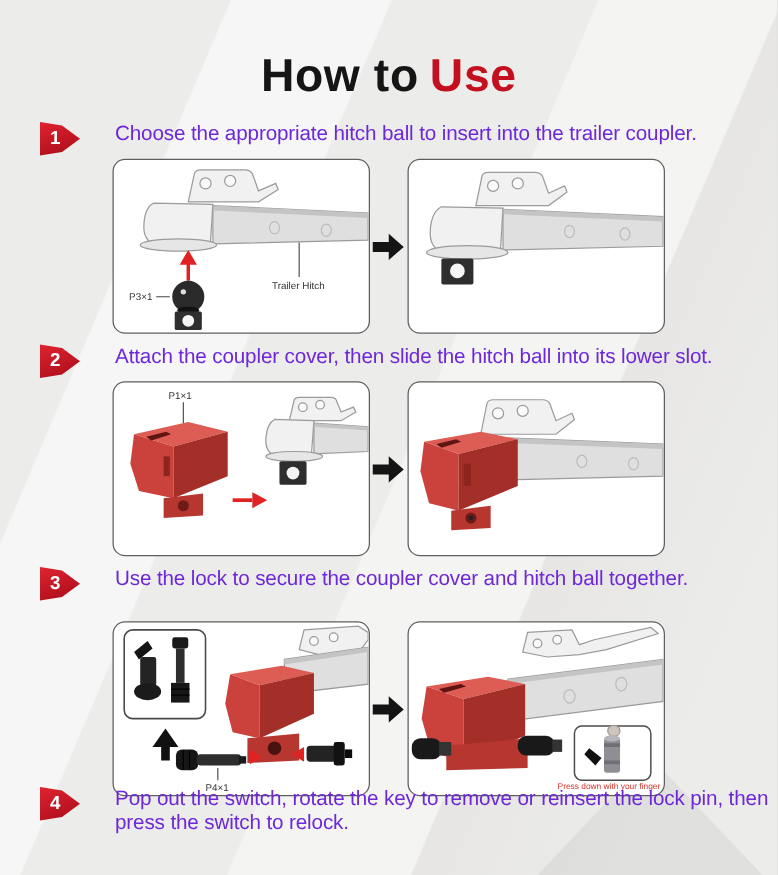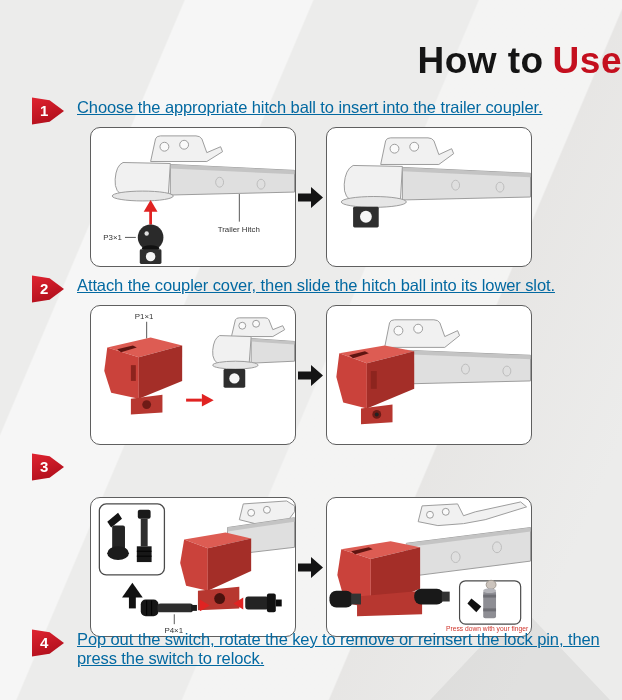--- a/index.html
+++ b/index.html
@@ -4,30 +4,30 @@
 <style>
   html,body{margin:0;padding:0;background:#dcdcdc;}
   .page{position:relative;width:622px;height:700px;background:#ececeb;overflow:hidden;
         font-family:"Liberation Sans",sans-serif;}
   .page::before{content:"";position:absolute;inset:0;pointer-events:none;background:
     linear-gradient(113deg, rgba(255,255,255,0) 20%, rgba(255,255,255,.55) 20.2%, rgba(255,255,255,.55) 34%, rgba(255,255,255,0) 34.2%),
     linear-gradient(113deg, rgba(255,255,255,0) 52%, rgba(255,255,255,.42) 52.2%, rgba(255,255,255,.42) 68%, rgba(226,224,222,.5) 68.2%, rgba(226,224,222,0) 88%);}
   .bg-triangle{position:absolute;left:430px;bottom:0;width:180px;height:95px;
     background:rgba(0,0,0,.05);clip-path:polygon(50% 0,100% 100%,0 100%);}
 
-  .title{position:absolute;top:40px;left:0;width:100%;margin:0;text-align:right;
+  .title{position:absolute;top:40px;left:0;width:100%;margin:0;text-align:center;
          font-size:37px;font-weight:bold;color:#151515;letter-spacing:.5px;}
   .title-accent{color:#c40f1e;margin-left:.24em;}
 
   .step{position:absolute;left:32px;display:flex;align-items:flex-start;gap:11px;}
   .badge{width:32px;height:28px;flex:none;color:#fff;font-weight:bold;font-size:15px;
          line-height:28px;padding-left:8px;box-sizing:border-box;
          background:linear-gradient(160deg,#e02431,#a80b18);
          clip-path:polygon(0 2%,55% 12%,100% 50%,55% 88%,0 98%);}
-  .step-text{margin:1px 0 0 2px;font-size:16.5px;color:#0369a1;line-height:1.16;letter-spacing:-.1px;text-decoration:underline;}
+  .step-text{margin:1px 0 0 17px;font-size:16.5px;color:#6d28d9;line-height:1.16;letter-spacing:-.1px;}
   .step-text.wrap{width:540px;}
 
   .panel-row{position:absolute;left:90px;width:442px;display:flex;align-items:center;}
   .panel{width:206px;height:140px;background:#fff;border:1.6px solid #5f5f5f;border-radius:10px;
          box-sizing:border-box;overflow:hidden;flex:none;}
   .panel svg{display:block;width:100%;height:100%;}
   .row-arrow{flex:1;display:flex;justify-content:center;align-items:center;}
 
   
   .m{fill:#f1f1f1;stroke:#9b9b9b;stroke-width:1;}
@@ -155,20 +155,21 @@
         <rect class="redd" x="44" y="66" width="6" height="18"></rect>
         <polygon fill="#b73730" points="34,104 66,100 66,118 34,120"></polygon>
         <circle cx="50" cy="110" r="4.5" fill="#6e1b16"></circle>
         <circle cx="50" cy="110" r="2" fill="#222"></circle>
       </svg>
     </div>
   </div>
 
   <div class="step" style="top:453px">
     <div class="badge"><span>3</span></div>
+    <p class="step-text">Use the lock to secure the coupler cover and hitch ball together.</p>
   </div>
 
   <div class="panel-row" style="top:497px">
     <div class="panel">
       <svg viewBox="0 0 206 140">
         <rect x="8" y="6" width="66" height="72" rx="7" fill="#fff" stroke="#4a4a4a" stroke-width="1.3"></rect>
         <polygon fill="#141414" points="16,24 27,15 31,21 20,30"></polygon>
         <rect x="21" y="28" width="13" height="24" rx="2" fill="#242424"></rect>
         <ellipse cx="27" cy="56" rx="11" ry="7" fill="#1b1b1b"></ellipse>
         <rect x="47" y="12" width="13" height="9" rx="2" fill="#1a1a1a"></rect>

